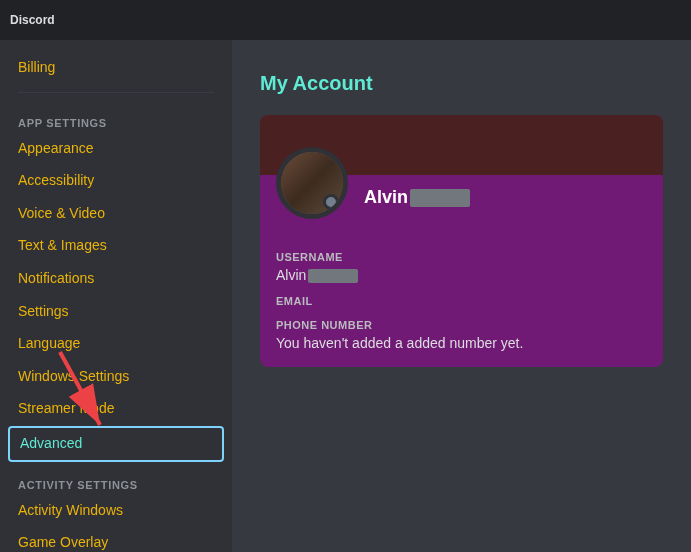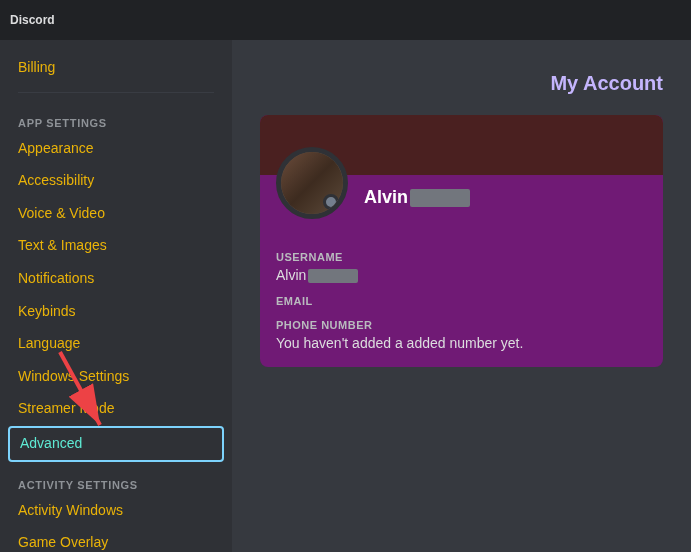--- a/index.html
+++ b/index.html
@@ -62,25 +62,24 @@
       margin: 8px 10px;
     }
     
     .right-panel {
       flex: 1;
       background: #36393f;
       padding: 32px 28px;
       overflow-y: auto;
     }
     .page-title {
-      color: #c4b5fd;
+      color: #5eead4;
       font-size: 20px;
       font-weight: 700;
       margin-bottom: 20px;
-      text-align: right;
     }
     
     .account-card {
       background: #701a75;
       border-radius: 8px;
       overflow: hidden;
       max-width: 480px;
     }
     .account-banner {
       background: #4a2020;
@@ -185,21 +184,21 @@
 
   <div class="sidebar">
     <div class="sidebar-item">Billing</div>
     <div class="sidebar-divider"></div>
     <div class="sidebar-section-label">APP SETTINGS</div>
     <div class="sidebar-item">Appearance</div>
     <div class="sidebar-item">Accessibility</div>
     <div class="sidebar-item">Voice &amp; Video</div>
     <div class="sidebar-item">Text &amp; Images</div>
     <div class="sidebar-item">Notifications</div>
-    <div class="sidebar-item">Keybinds</div>
+    <div class="sidebar-item">Settings</div>
     <div class="sidebar-item">Language</div>
     <div class="sidebar-item">Windows Settings</div>
     <div class="sidebar-item">Streamer Mode</div>
     <div class="sidebar-item advanced-active">Advanced</div>
     <div class="sidebar-section-label">ACTIVITY SETTINGS</div>
     <div class="sidebar-item">Activity Windows</div>
     <div class="sidebar-item">Game Overlay</div>
   </div>
 
   <div class="right-panel">

